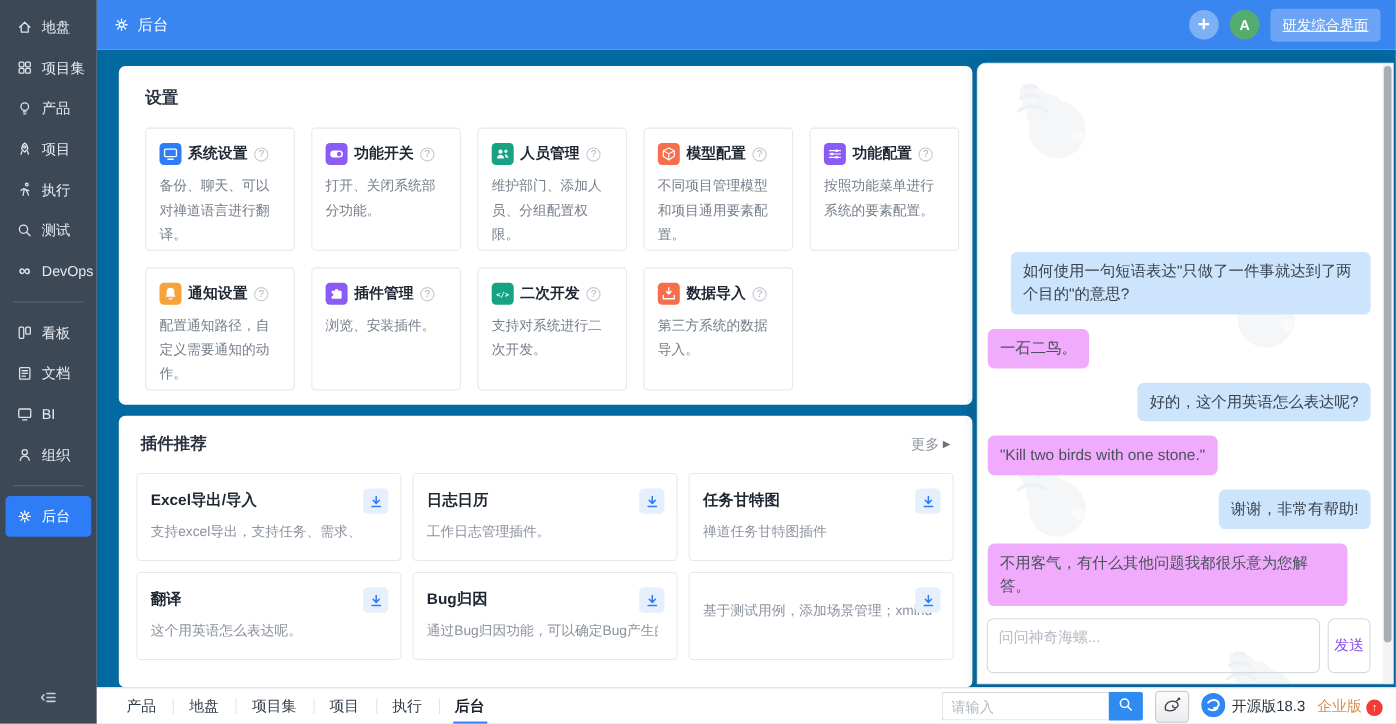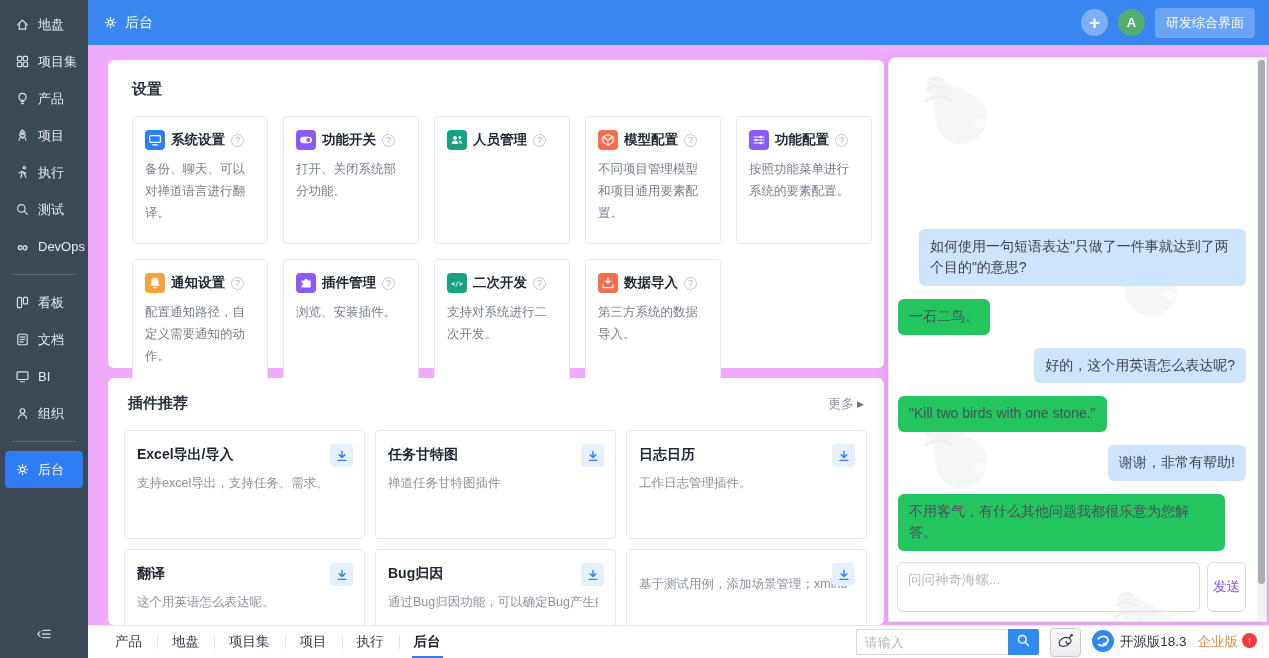--- a/index.html
+++ b/index.html
@@ -19,77 +19,77 @@
   .side-collapse svg { stroke:#c9d1da; stroke-width:1.4; fill:none; stroke-linecap:round; stroke-linejoin:round; }
   .infinity-glyph { font-size:15px; color:#dde3ea; line-height:1; font-weight:bold; }
 
   
   .topbar { position:absolute; left:88px; top:0; right:0; height:45px; background:#3a86f1; display:flex; align-items:center; padding:0 14px; color:#fff; z-index:4; }
   .topbar-title { display:flex; align-items:center; gap:6px; font-size:14px; }
   .topbar-title svg { stroke:#fff; stroke-width:1.3; fill:none; stroke-linecap:round; }
   .topbar-right { margin-left:auto; display:flex; align-items:center; gap:10px; }
   .plus-btn { width:27px; height:27px; border-radius:50%; background:rgba(255,255,255,.35); display:flex; align-items:center; justify-content:center; font-size:19px; font-weight:bold; cursor:pointer; color:#fff; }
   .avatar { width:27px; height:27px; border-radius:50%; background:#55ac71; display:flex; align-items:center; justify-content:center; font-size:13px; font-weight:bold; cursor:pointer; }
-  .workspace-btn { background:rgba(255,255,255,.25); border-radius:4px; padding:6px 11px; font-size:13px; cursor:pointer; }
+  .workspace-btn { background:rgba(255,255,255,.25); border-radius:4px; padding:6px 11px; font-size:13px; cursor:pointer;text-decoration:underline; }
 
   
-  .main { position:absolute; left:88px; top:45px; right:0; bottom:33px; background:#f0abfc; overflow:hidden; }
+  .main { position:absolute; left:88px; top:45px; right:0; bottom:33px; background:#0369a1; overflow:hidden; }
   .panel { position:absolute; left:20px; width:776px; background:#fff; border-radius:6px; }
   .panel.settings { top:15px; height:308px; padding:20px 10px 0 24px; }
   .panel.plugins  { top:333px; height:247px; padding:16px 16px 0 16px; }
   .panel-title { font-size:15px; font-weight:bold; color:#2b3340; }
   .cards { display:flex; flex-wrap:wrap; gap:15px; margin-top:17px; }
-  .scard { width:136px; height:128px; border:1px solid #e6e8ec; border-radius:4px; padding:13px 10px 14px 12px; background:#fff; cursor:pointer; }
+  .scard { width:136px; height:112px; border:1px solid #e6e8ec; border-radius:4px; padding:13px 10px 14px 12px; background:#fff; cursor:pointer; }
   .scard-head { display:flex; align-items:center; gap:6px; }
   .scard-icon { width:20px; height:20px; border-radius:4px; display:flex; align-items:center; justify-content:center; flex:none; }
   .scard-title { font-size:13.5px; font-weight:bold; color:#1e2631; white-space:nowrap; }
   .help { width:13px; height:13px; border:1px solid #c5cad1; border-radius:50%; color:#a9afb8; font-size:9px; display:flex; align-items:center; justify-content:center; flex:none; }
   .scard-desc { font-size:12.5px; color:#757e8a; line-height:1.75; margin-top:9px; }
 
   .plugins-head { display:flex; justify-content:space-between; padding:0 4px; }
   .more-link { font-size:13px; color:#8d95a1; cursor:pointer; display:flex; align-items:center; gap:3px; }
   .more-arrow { font-size:9px; color:#6a7280; }
   .pcards { display:flex; flex-wrap:wrap; gap:10px; margin-top:17px; }
-  .pcard { width:241px; height:109px; border:1px solid #e6e8ec; border-radius:4px; padding:15px 12px; position:relative; background:#fff; cursor:pointer; }
+  .pcard { width:241px; height:80px; border:1px solid #e6e8ec; border-radius:4px; padding:15px 12px; position:relative; background:#fff; cursor:pointer; }
   .pcard-title { font-size:14px; font-weight:bold; color:#1e2631; white-space:nowrap; }
   .pcard-desc { font-size:12.5px; color:#8b929d; margin-top:11px; white-space:nowrap; overflow:hidden; max-width:210px; }
   .dl-btn { position:absolute; right:11px; top:13px; width:23px; height:23px; background:#e6f0fd; border-radius:4px; display:flex; align-items:center; justify-content:center; cursor:pointer; }
   .dl-btn svg { stroke:#2f7cf6; stroke-width:1.4; fill:none; stroke-linecap:round; stroke-linejoin:round; }
 
   
   .chat-panel { position:absolute; left:888px; top:57px; width:379px; height:565px; background:#fff; border:1px solid #e7e9ec; border-top-left-radius:8px; box-shadow:-3px 2px 12px rgba(30,35,43,.10); z-index:6; overflow:hidden; }
   .watermark { position:absolute; inset:0; overflow:hidden; pointer-events:none; }
   .shell { position:absolute; }
   .chat-scrollbar { position:absolute; right:0; top:0; width:9px; height:100%; background:#f3f3f3; }
   .chat-thumb { position:absolute; left:1px; top:2px; width:7px; height:93%; background:#a9aeb4; border-radius:4px; cursor:pointer; }
   .chat-body { position:absolute; left:9px; right:20px; top:0; bottom:70px; display:flex; flex-direction:column; justify-content:flex-end; gap:13px; }
   .bubble { max-width:94%; padding:7px 11px; border-radius:6px; font-size:14px; line-height:1.55; }
   .bubble.user { align-self:flex-end; background:#cde5fc; color:#39434f; }
-  .bubble.bot  { align-self:flex-start; background:#22c55e; color:#4a5159; }
+  .bubble.bot  { align-self:flex-start; background:#f0abfc; color:#4a5159; }
   .chat-input-row { position:absolute; left:8px; right:20px; bottom:9px; display:flex; gap:7px; height:50px; }
   .chat-input { flex:1; border:1px solid #d7dade; border-radius:6px; padding:8px 10px; font-size:13.5px; color:#3c4450; resize:none; outline:none; font-family:inherit; background:transparent; }
   .chat-input::placeholder { color:#b3b9c1; }
   .send-btn { width:39px; border:1px solid #d7dade; border-radius:6px; background:#fff; color:#8a4ff0; font-size:13.5px; cursor:pointer; }
 
   
   .bottombar { position:absolute; left:88px; bottom:0; right:0; height:33px; background:#fff; border-top:1px solid #e7e9ec; display:flex; align-items:center; padding:0 12px; font-size:13.5px; color:#333e4b; z-index:7; }
   .btabs { display:flex; height:100%; }
   .btab { padding:0 15px; height:100%; display:flex; align-items:center; position:relative; cursor:pointer; white-space:nowrap; }
   .btab + .btab::before { content:""; position:absolute; left:0; top:9px; bottom:9px; width:1px; background:#e2e5e9; }
   .btab.active { font-weight:bold; color:#19212c; }
   .btab.active::after { content:""; position:absolute; left:13px; right:13px; bottom:0; height:2px; background:#2e7cf6; }
   .bottom-right { margin-left:auto; display:flex; align-items:center; gap:11px; }
   .bsearch { display:flex; align-items:center; }
   .bsearch input { width:152px; height:26px; border:1px solid #d7dade; border-right:none; padding:0 8px; font-size:13px; border-radius:2px 0 0 2px; outline:none; color:#3c4450; font-family:inherit; }
   .bsearch input::placeholder { color:#b3b9c1; }
   .bsearch-btn { width:31px; height:26px; background:#2e8cf0; display:flex; align-items:center; justify-content:center; border-radius:0 2px 2px 0; cursor:pointer; }
   .bsearch-btn svg { stroke:#fff; stroke-width:1.4; fill:none; stroke-linecap:round; }
   .conch-btn { width:31px; height:29px; border:1px solid #c7cace; border-radius:4px; background:linear-gradient(#fcfcfd,#ebecee); display:flex; align-items:center; justify-content:center; cursor:pointer; }
   .version { display:flex; align-items:center; gap:6px; color:#2b3542; font-size:13.5px; cursor:pointer; }
-  .upgrade { color:#d6904e; font-size:13.5px; display:flex; gap:4px; align-items:flex-start; cursor:pointer; }
+  .upgrade { color:#d6904e; font-size:13.5px; display:flex; gap:4px; align-items:flex-end; cursor:pointer; }
   .up-badge { width:15px; height:15px; border-radius:50%; background:#f23a36; color:#fff; font-size:10px; font-weight:bold; display:flex; align-items:center; justify-content:center; }
 </style>
 </head>
 <body>
 
 <div class="app">
 
   <nav class="sidebar" id="sidebar">
       <div class="side-item">
         <span class="side-icon">
@@ -267,20 +267,21 @@
                     <g opacity=".85">
                       <circle cx="9.9" cy="4.5" r="1.5"></circle>
                       <path d="M8.9 7.2c1.9 0 3.1 1.2 3.4 3.3H9.6z"></path>
                     </g>
                   </g>
                 </svg>
               </span>
               <span class="scard-title">人员管理</span>
               <span class="help">?</span>
             </div>
+            <div class="scard-desc">维护部门、添加人员、分组配置权限。</div>
           </div>
           <div class="scard">
             <div class="scard-head">
               <span class="scard-icon" style="background: rgb(246, 110, 76);">
                 <svg width="14" height="14" viewBox="0 0 14 14">
                   <g stroke="#fff" stroke-width="1.1" fill="none" stroke-linejoin="round">
                     <path d="M7 1.6 12 4.1v5L7 12.4 2 9.1v-5z"></path>
                     <path d="M2 4.1l5 2.6 5-2.6M7 6.7v5.7"></path>
                   </g>
                 </svg>
@@ -378,32 +379,32 @@
             <div class="pcard-title">Excel导出/导入</div>
             <div class="pcard-desc">支持excel导出，支持任务、需求、</div>
             <div class="dl-btn">
               <svg width="14" height="14" viewBox="0 0 14 14">
                 <path d="M7 2.4v6M4.2 5.8 7 8.6 9.8 5.8"></path>
                 <path d="M3.2 11.4h7.6"></path>
               </svg>
             </div>
           </div>
           <div class="pcard">
-            <div class="pcard-title">任务甘特图</div>
-            <div class="pcard-desc">禅道任务甘特图插件</div>
+            <div class="pcard-title">日志日历</div>
+            <div class="pcard-desc">工作日志管理插件。</div>
             <div class="dl-btn">
               <svg width="14" height="14" viewBox="0 0 14 14">
                 <path d="M7 2.4v6M4.2 5.8 7 8.6 9.8 5.8"></path>
                 <path d="M3.2 11.4h7.6"></path>
               </svg>
             </div>
           </div>
           <div class="pcard">
-            <div class="pcard-title">日志日历</div>
-            <div class="pcard-desc">工作日志管理插件。</div>
+            <div class="pcard-title">任务甘特图</div>
+            <div class="pcard-desc">禅道任务甘特图插件</div>
             <div class="dl-btn">
               <svg width="14" height="14" viewBox="0 0 14 14">
                 <path d="M7 2.4v6M4.2 5.8 7 8.6 9.8 5.8"></path>
                 <path d="M3.2 11.4h7.6"></path>
               </svg>
             </div>
           </div>
           <div class="pcard">
             <div class="pcard-title">翻译</div>
             <div class="pcard-desc">这个用英语怎么表达呢。</div>

